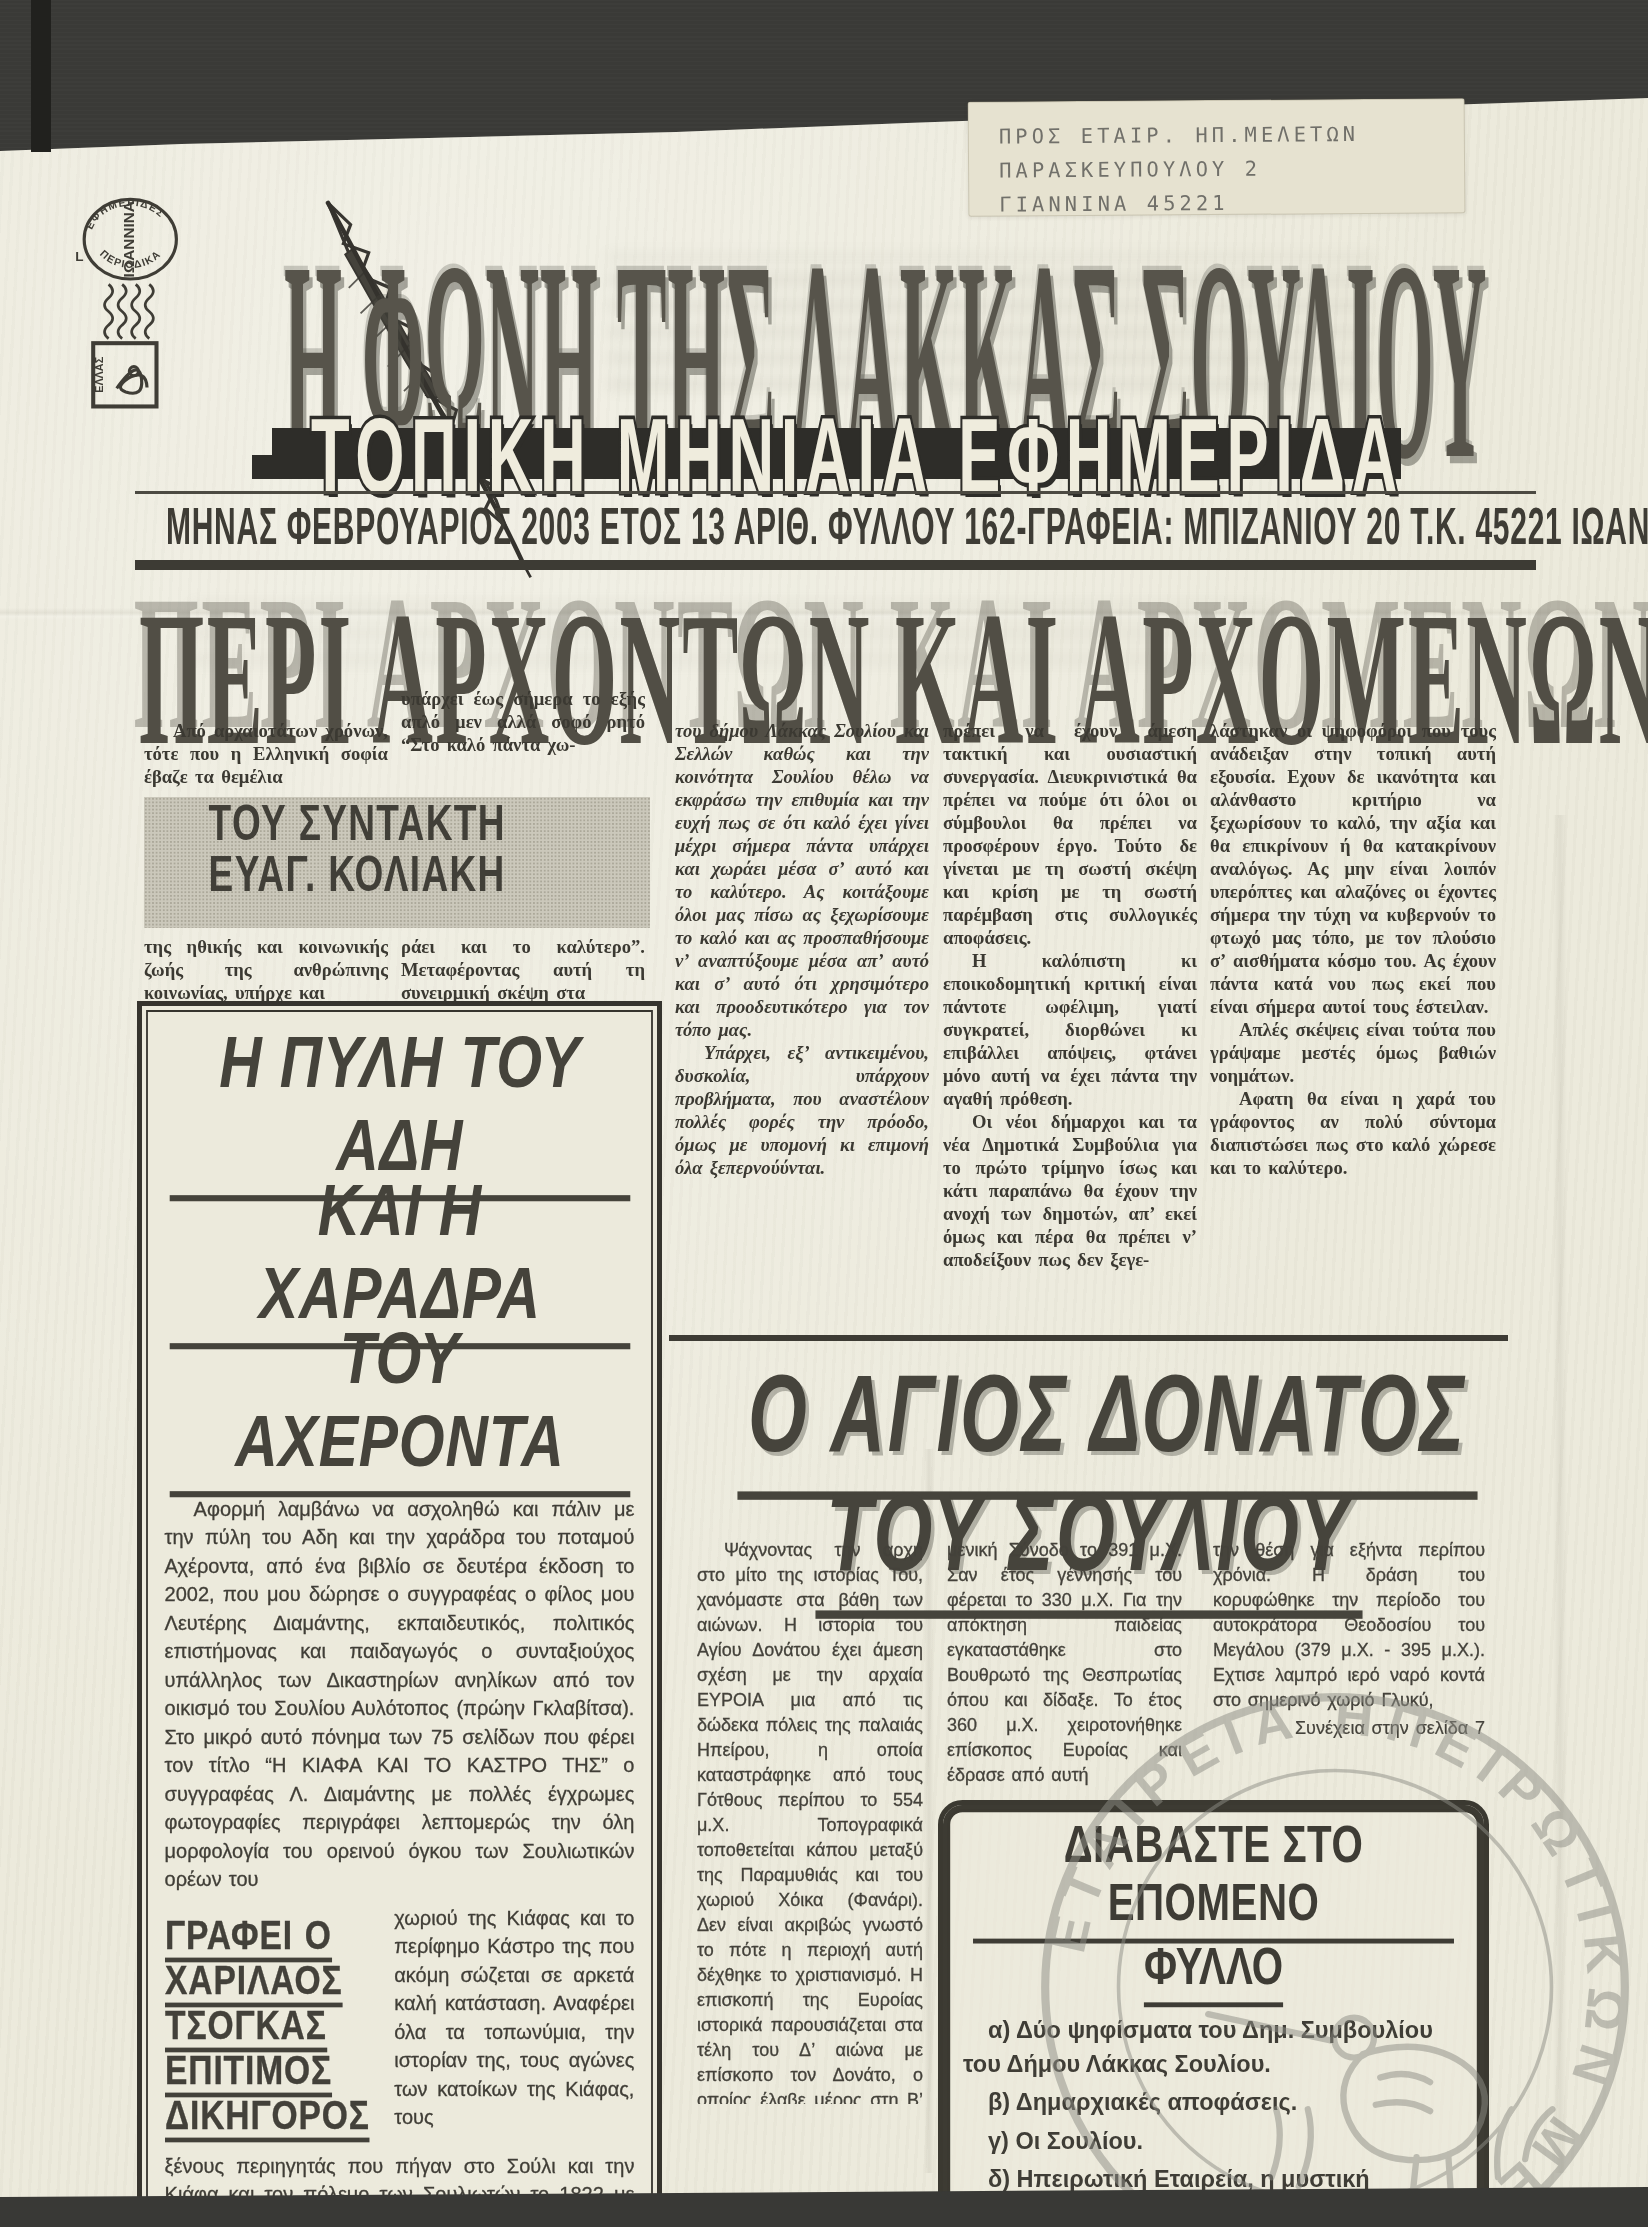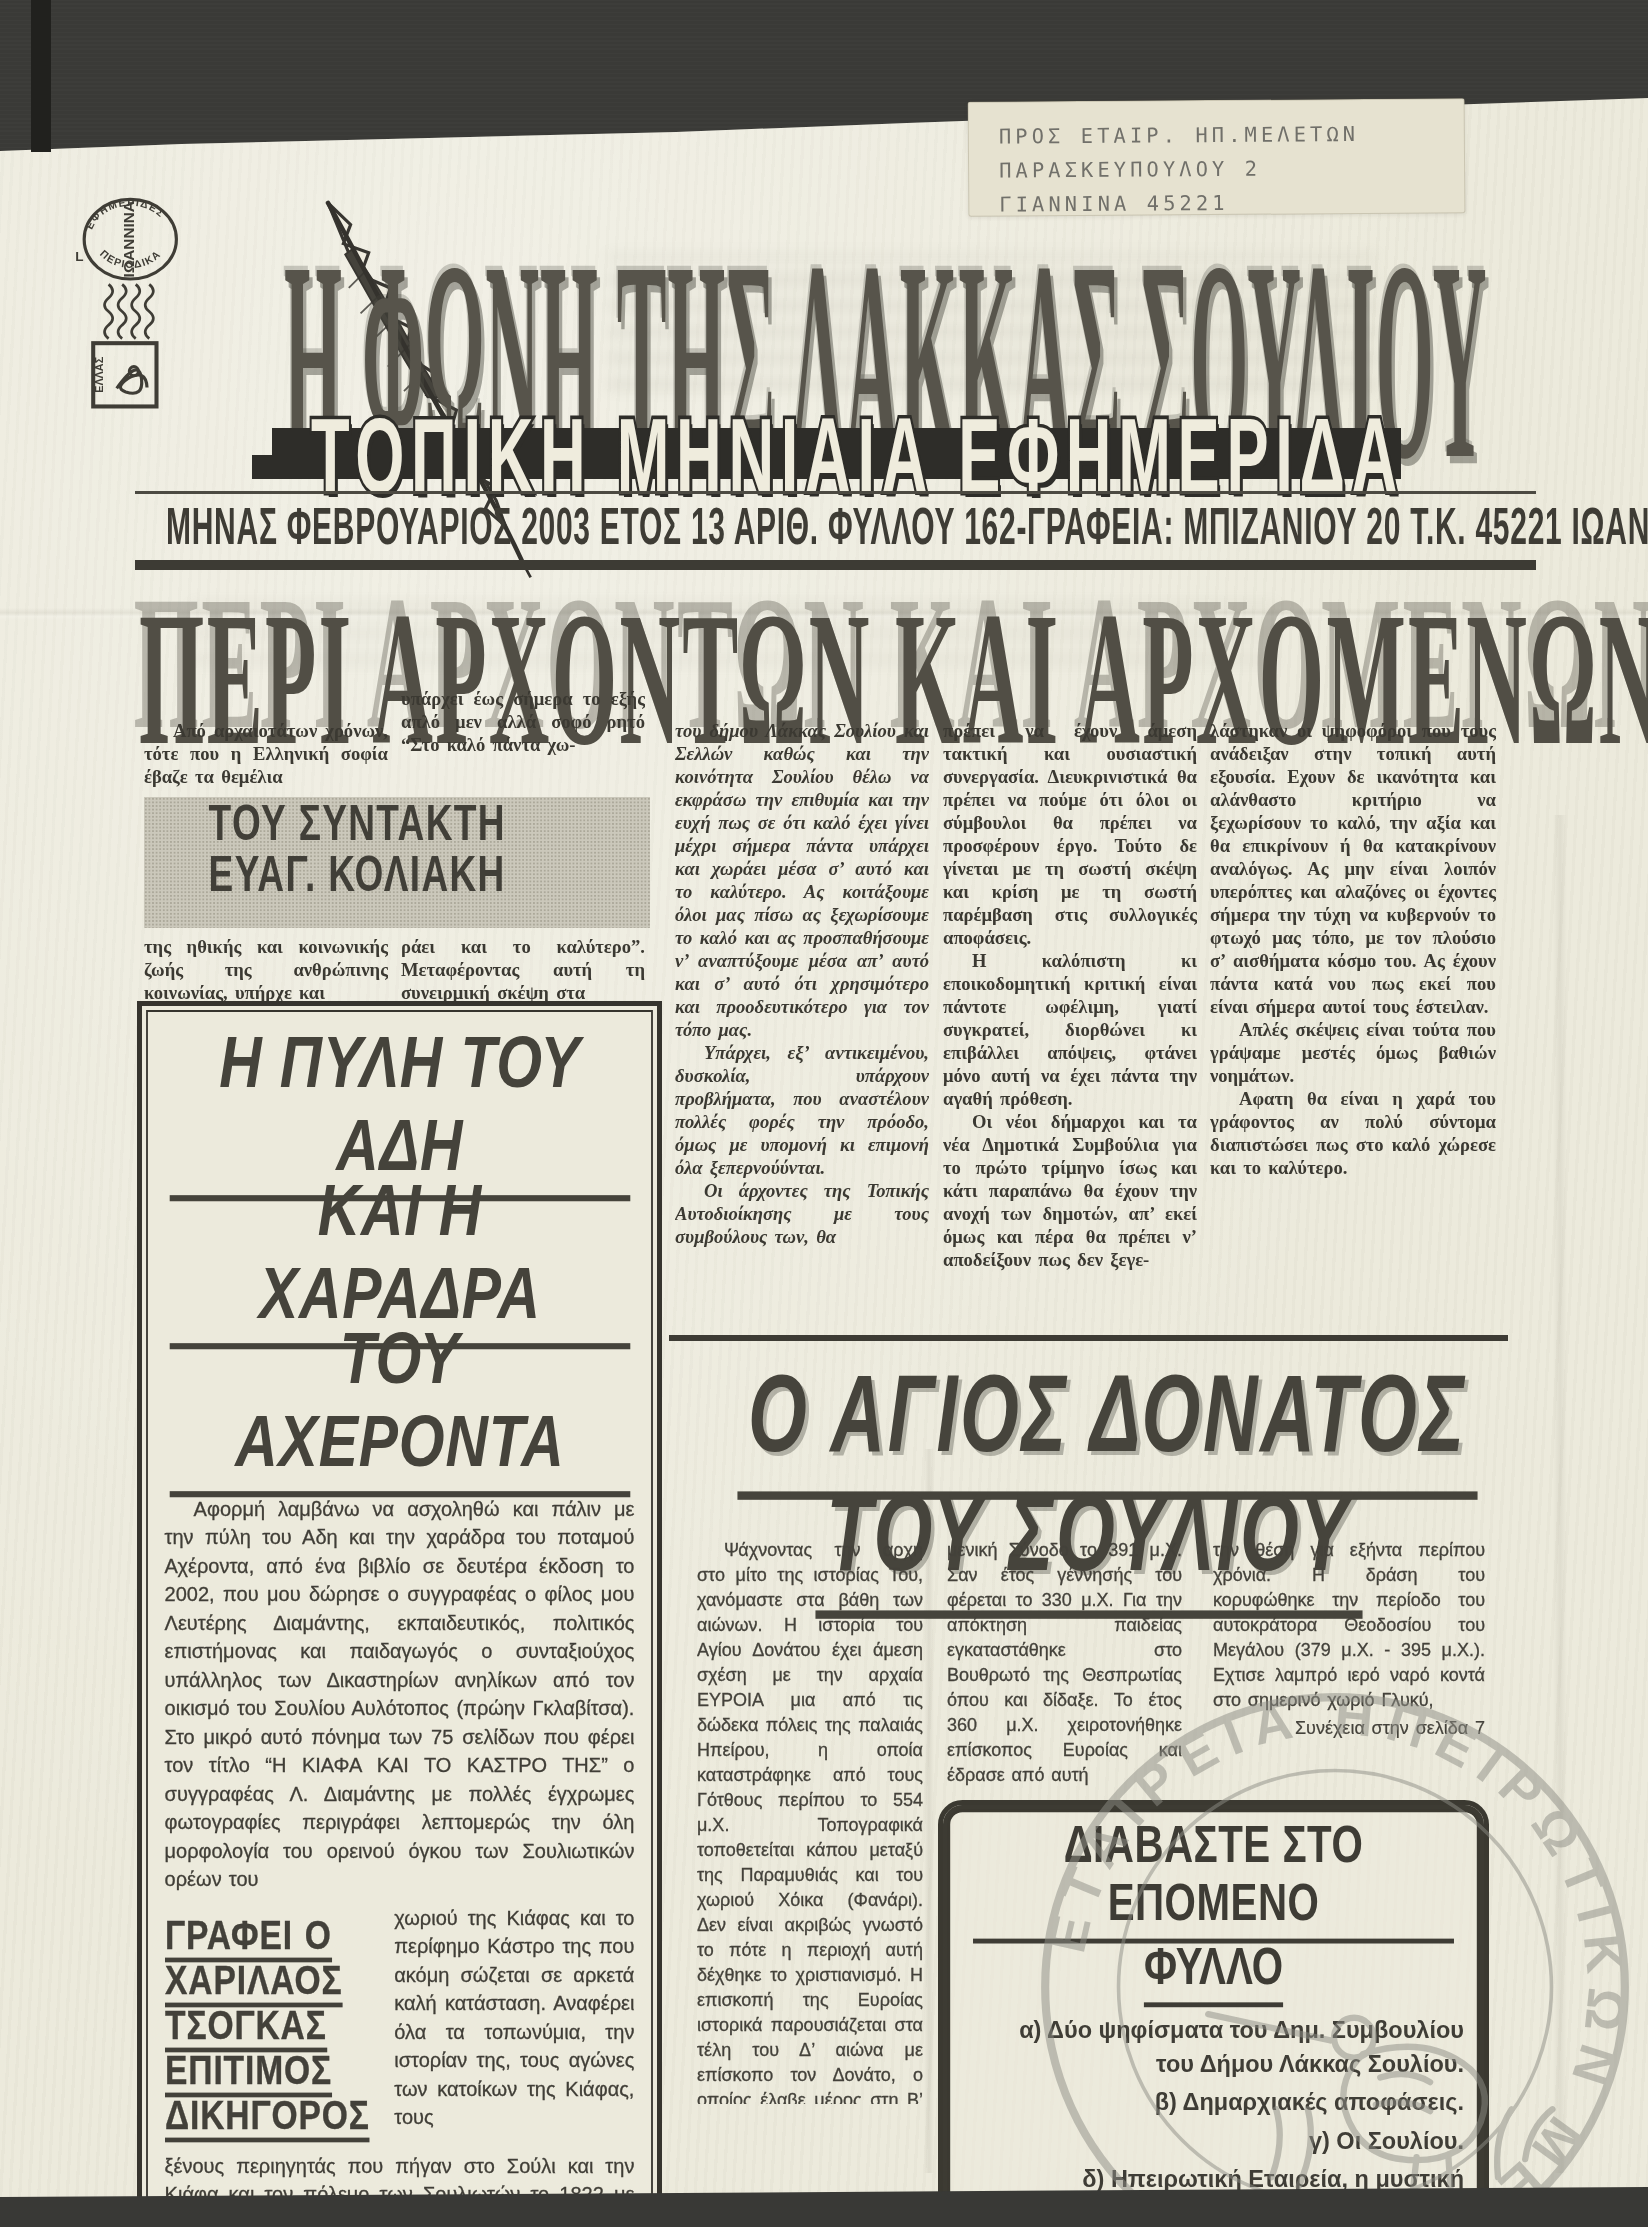--- a/index.html
+++ b/index.html
@@ -101,21 +101,21 @@
            border:5.9px solid #3b3931;border-radius:24.4px;
            box-shadow:inset 0 0 0 4.5px rgba(236,234,220,.01), inset 0 0 0 7.2px #3b3931;
            padding:17px 20px 15.4px 20px;box-sizing:border-box;}
   .next-t1{text-align:center;margin-top:4.5px;}
   .next-t1 span{display:inline-block;font-weight:bold;font-size:42px;color:#3e3c35;letter-spacing:0.5px;
                 transform:scale(.96,1.22);border-bottom:4.1px solid #3e3c35;padding-bottom:5.4px;}
   .next-t2{text-align:center;margin:11.8px 0 11.8px 0;}
   .next-t2 span{display:inline-block;font-weight:bold;font-size:42px;color:#3e3c35;
                 transform:scale(.96,1.22);border-bottom:4.1px solid #3e3c35;padding-bottom:5.4px;}
   .nextbox p{margin:0 0 4.5px 0;font-weight:bold;font-size:23.5px;line-height:34px;color:#3f3d36;
-             text-indent:25px;text-align:right;}
+             text-indent:25px;text-align:left;}
   
   .logo-svg{position:absolute;left:67px;top:194px;}
   .feather-svg{position:absolute;left:252px;top:181px;}
   .wm{position:absolute;left:1018px;top:1670px;opacity:.5;}
 </style>
 </head>
 <body>
 
 <div id="scene">
 
@@ -202,21 +202,20 @@
   </div>
   <div class="bodycol" style="left:401px;top:687px;width:244px;height:75px;">
     <p>υπάρχει έως σήμερα το εξής απλό μεν αλλά σοφό ρητό “Στο καλό πάντα χω-</p>
   </div>
   <div class="bodycol" style="left:401px;top:935px;width:244px;height:75px;">
     <p>ράει και το καλύτερο”. Μεταφέροντας αυτή τη συνειρμική σκέψη στα</p>
   </div>
   <div class="bodycol" style="left:675px;top:719px;width:254px;height:623px;font-style:italic;">
     <p>του δήμου Λάκκας Σουλίου και Σελλών καθώς και την κοινότητα Σουλίου θέλω να εκφράσω την επιθυμία και την ευχή πως σε ότι καλό έχει γίνει μέχρι σήμερα πάντα υπάρχει και χωράει μέσα σ’ αυτό και το καλύτερο. Ας κοιτάξουμε όλοι μας πίσω ας ξεχωρίσουμε το καλό και ας προσπαθήσουμε ν’ αναπτύξουμε μέσα απ’ αυτό και σ’ αυτό ότι χρησιμότερο και προοδευτικότερο για τον τόπο μας.</p>
     <p class="ind">Υπάρχει, εξ’ αντικειμένου, δυσκολία, υπάρχουν προβλήματα, που αναστέλουν πολλές φορές την πρόοδο, όμως με υπομονή κι επιμονή όλα ξεπερνούύνται.</p>
-    <p class="ind">Οι άρχοντες της Τοπικής Αυτοδιοίκησης με τους συμβούλους των, θα</p>
   </div>
   <div class="bodycol" style="left:943px;top:719px;width:254px;height:623px;">
     <p>πρέπει να έχουν άμεση τακτική και ουσιαστική συνεργασία. Διευκρινιστικά θα πρέπει να πούμε ότι όλοι οι σύμβουλοι θα πρέπει να προσφέρουν έργο. Τούτο δε γίνεται με τη σωστή σκέψη και κρίση με τη σωστή παρέμβαση στις συλλογικές αποφάσεις.</p>
     <p class="ind">Η καλόπιστη κι εποικοδομητική κριτική είναι πάντοτε ωφέλιμη, γιατί συγκρατεί, διορθώνει κι επιβάλλει απόψεις, φτάνει μόνο αυτή να έχει πάντα την αγαθή πρόθεση.</p>
     <p class="ind">Οι νέοι δήμαρχοι και τα νέα Δημοτικά Συμβούλια για το πρώτο τρίμηνο ίσως και κάτι παραπάνω θα έχουν την ανοχή των δημοτών, απ’ εκεί όμως και πέρα θα πρέπει ν’ αποδείξουν πως δεν ξεγε-</p>
   </div>
   <div class="bodycol" style="left:1210px;top:719px;width:286px;height:623px;">
     <p>λάστηκαν οι ψηφοφόροι που τους ανάδειξαν στην τοπική αυτή εξουσία. Εχουν δε ικανότητα και αλάνθαστο κριτήριο να ξεχωρίσουν το καλό, την αξία και θα επικρίνουν ή θα κατακρίνουν αναλόγως. Ας μην είναι λοιπόν υπερόπτες και αλαζόνες οι έχοντες σήμερα την τύχη να κυβερνούν το φτωχό μας τόπο, με τον πλούσιο σ’ αισθήματα κόσμο του. Ας έχουν πάντα κατά νου πως εκεί που είναι σήμερα αυτοί τους έστειλαν.</p>
     <p class="ind">Απλές σκέψεις είναι τούτα που γράψαμε μεστές όμως βαθιών νοημάτων.</p>
     <p class="ind">Αφατη θα είναι η χαρά του γράφοντος αν πολύ σύντομα διαπιστώσει πως στο καλό χώρεσε και το καλύτερο.</p>

